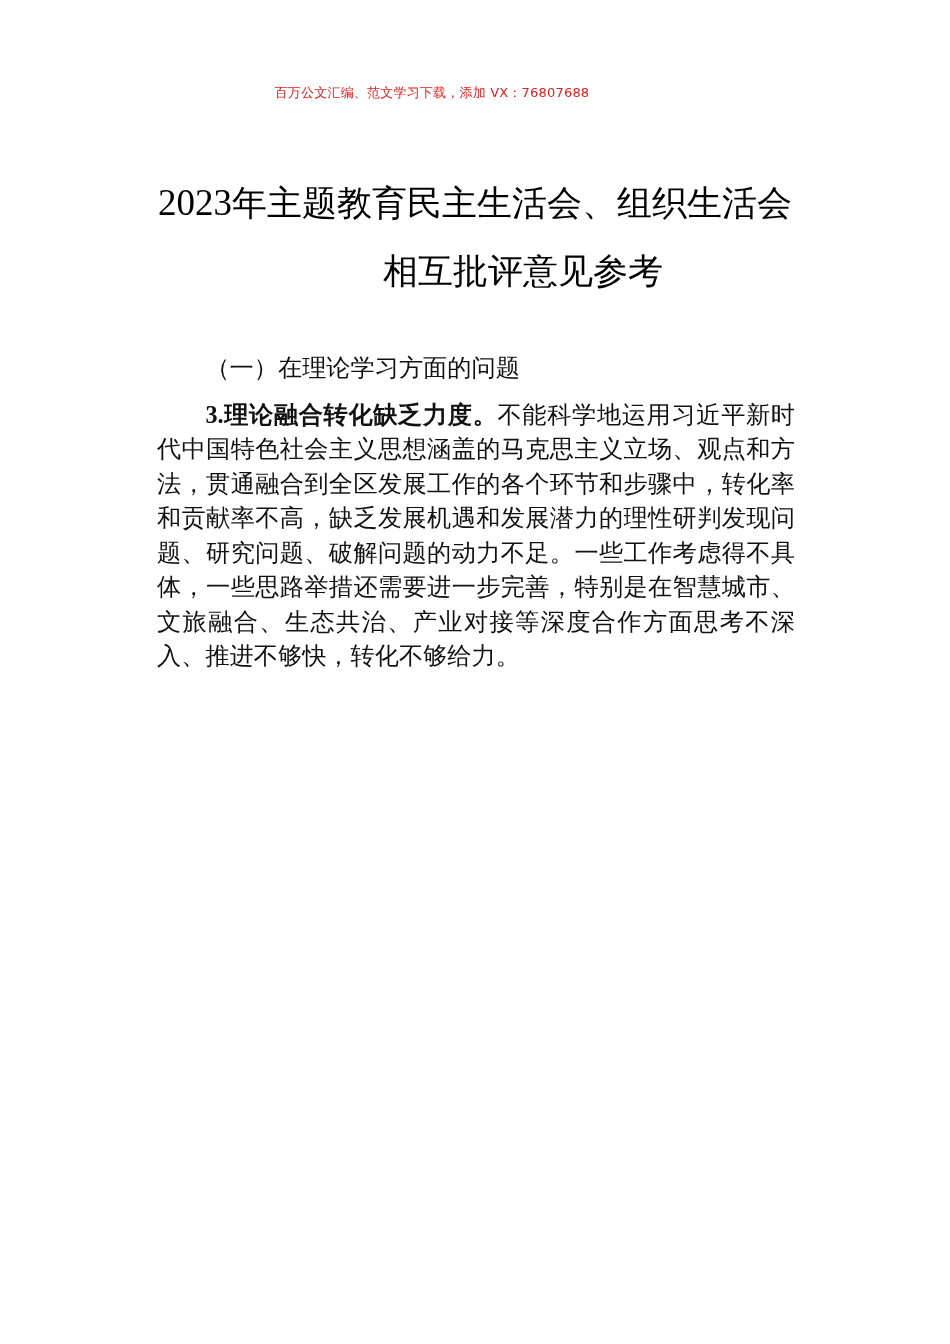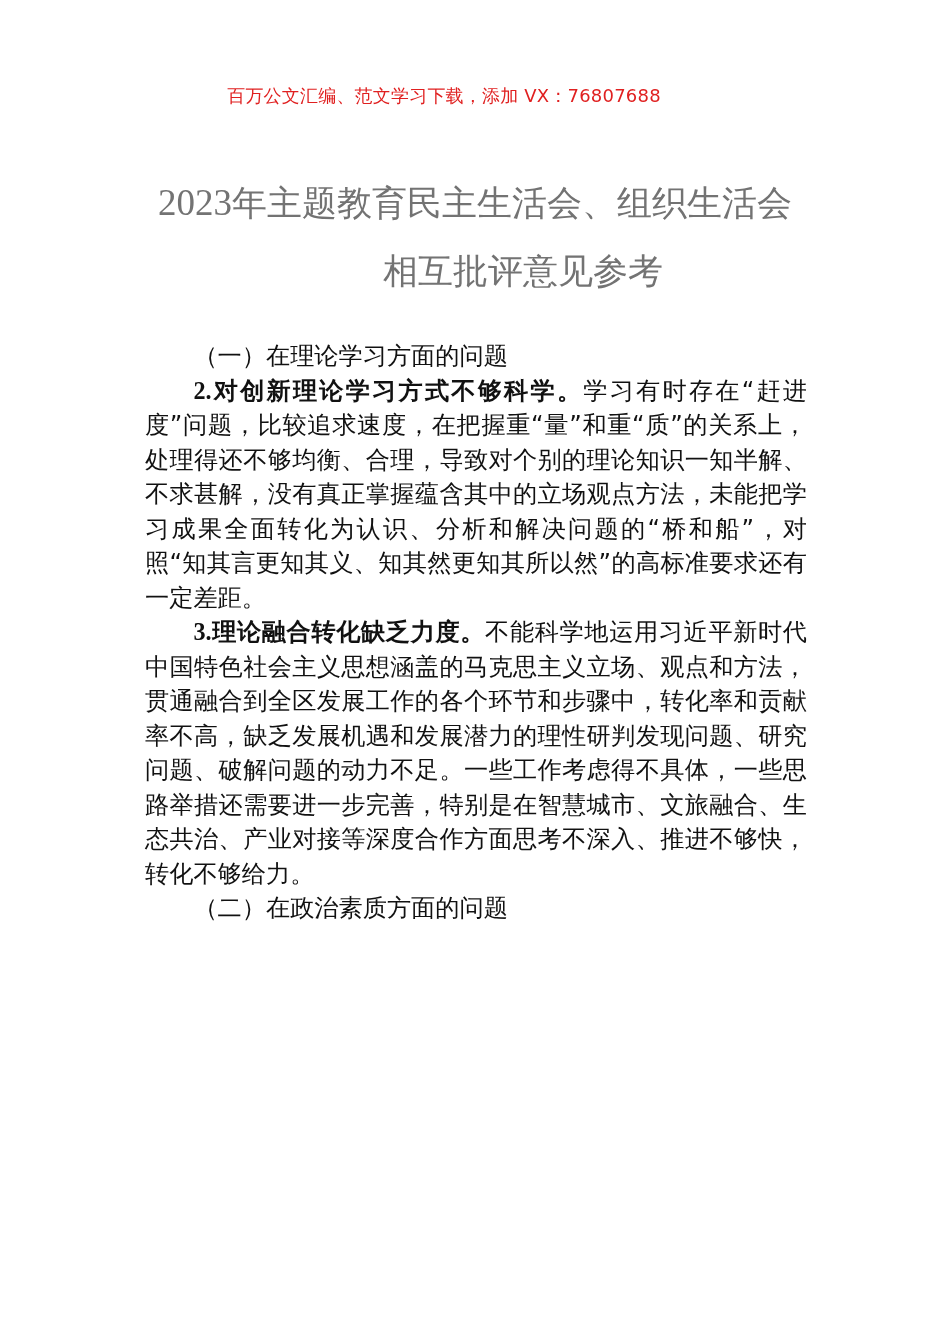--- a/index.html
+++ b/index.html
@@ -1,42 +1,40 @@
 <!DOCTYPE html>
 <html><head>
 <meta charset="utf-8">
 <style>
   html, body { margin: 0; padding: 0; background: #ffffff; }
   body { width: 950px; height: 1344px; position: relative; overflow: hidden;
          font-family: "DejaVu Sans", "Liberation Sans", sans-serif; color: #111; }
   .header { position: absolute; top: 84px; left: 0; width: 864px; text-align: center;
-            font-size: 18px; color: #e02020; letter-spacing: 0.2px; padding-left: 12px; }
+            font-size: 13px; color: #e02020; letter-spacing: 0.2px; }
   .title { position: absolute; left: 0; width: 950px; text-align: center;
            font-family: "DejaVu Sans", "Liberation Sans", sans-serif;
-           font-size: 35px; color: #737373; letter-spacing: 0px; }
+           font-size: 35px; color: #000000; letter-spacing: 0px; }
   .title.l1 { top: 180px; }
   .title.l2 { top: 248px; padding-left: 48px; }
   .title .num { font-family: "Liberation Serif", "DejaVu Serif", serif; font-size: 37px; }
   .content { position: absolute; top: 339px; left: 145px; width: 662px;
              font-size: 24.2px; line-height: 34.5px; text-align: justify; }
-  .content p { margin: 0; text-indent: 2em; }
+  .content p { margin: 12px; text-indent: 2em; }
   .content p.h2 { text-indent: 2em; padding-left: 0; }
   .bold { font-weight: bold; font-family: "DejaVu Sans", "Liberation Sans", sans-serif; }
   .bold .n { font-family: "Liberation Serif", "DejaVu Serif", serif; }
 </style>
 </head>
 <body>
 
 <div class="header">百万公文汇编、范文学习下载，添加 VX：76807688</div>
 
 <div class="title l1"><span class="num">2023</span><span>年主题教育民主生活会、组织生活会</span></div>
 <div class="title l2">相互批评意见参考</div>
 
 <div class="content">
   <p class="h2">（一）在理论学习方面的问题</p>
 
 
-  <p><span class="bold"><span class="n">2.</span><span>对创新理论学习方式不够科学。</span></span><span>学习有时存在“赶进度”问题，比较追求速度，在把握重“量”和重“质”的关系上，处理得还不够均衡、合理，导致对个别的理论知识一知半解、不求甚解，没有真正掌握蕴含其中的立场观点方法，未能把学习成果全面转化为认识、分析和解决问题的“桥和船”，对照“知其言更知其义、知其然更知其所以然”的高标准要求还有一定差距。</span></p>
 
   <p><span class="bold"><span class="n">3.</span><span>理论融合转化缺乏力度。</span></span><span>不能科学地运用习近平新时代中国特色社会主义思想涵盖的马克思主义立场、观点和方法，贯通融合到全区发展工作的各个环节和步骤中，转化率和贡献率不高，缺乏发展机遇和发展潜力的理性研判发现问题、研究问题、破解问题的动力不足。一些工作考虑得不具体，一些思路举措还需要进一步完善，特别是在智慧城市、文旅融合、生态共治、产业对接等深度合作方面思考不深入、推进不够快，转化不够给力。</span></p>
 
-  <p class="h2">（二）在政治素质方面的问题</p>
 </div>
 
 </body></html>

